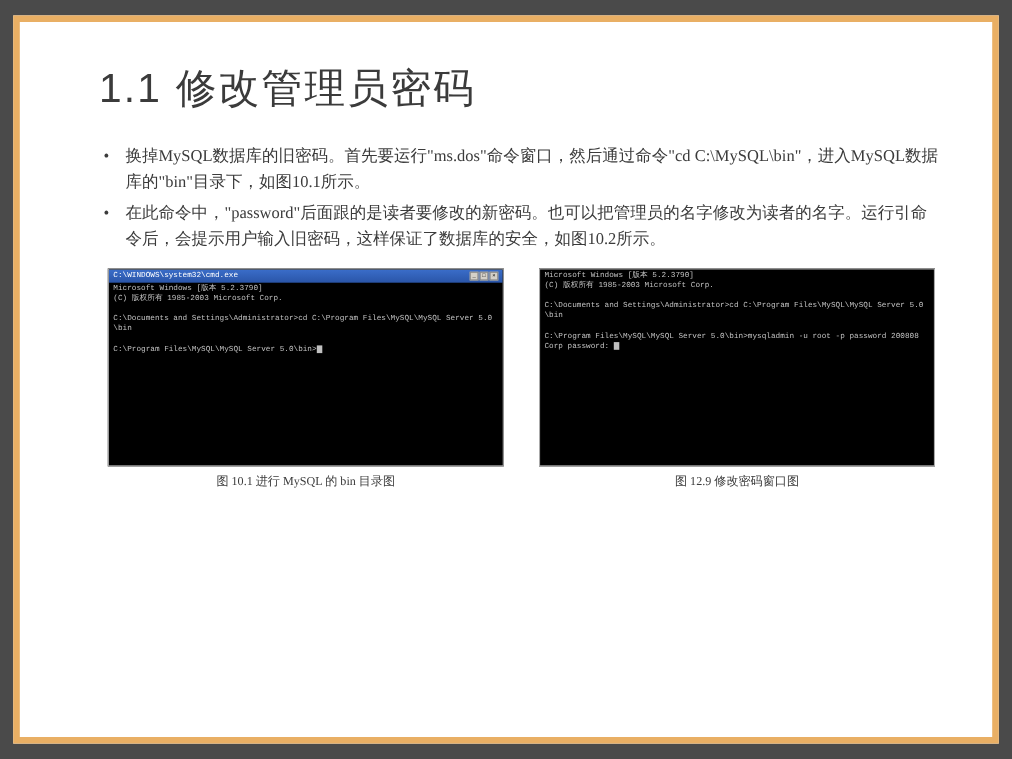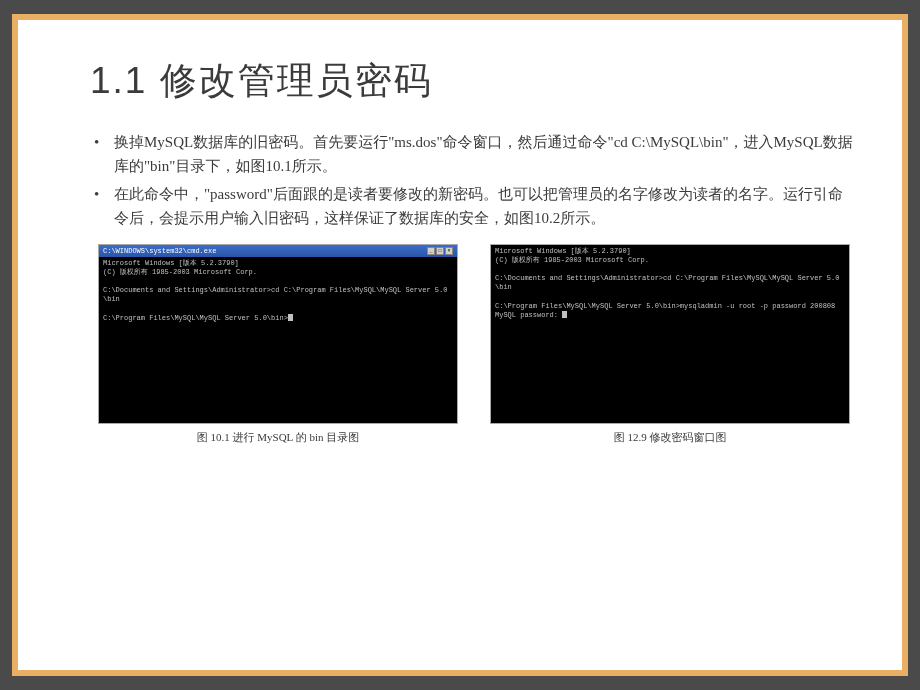--- a/index.html
+++ b/index.html
@@ -147,18 +147,18 @@
       <div class="caption">图 10.1  进行 MySQL 的 bin 目录图</div>
     </div>
     <div class="shot-wrap">
       <div class="terminal">
         <div class="term-body"><span>Microsoft Windows [版本 5.2.3790]</span>
 <span>(C) 版权所有 1985-2003 Microsoft Corp.</span>
 
 <span>C:\Documents and Settings\Administrator&gt;cd C:\Program Files\MySQL\MySQL Server 5.0\bin</span>
 
 <span>C:\Program Files\MySQL\MySQL Server 5.0\bin&gt;mysqladmin -u root -p password 200808</span>
-<span>MySQL password:</span> <span class="cursor"></span></div>
+<span>Corp password:</span> <span class="cursor"></span></div>
       </div>
       <div class="caption">图 12.9  修改密码窗口图</div>
     </div>
   </div>
 </div>
 
 </body></html>

